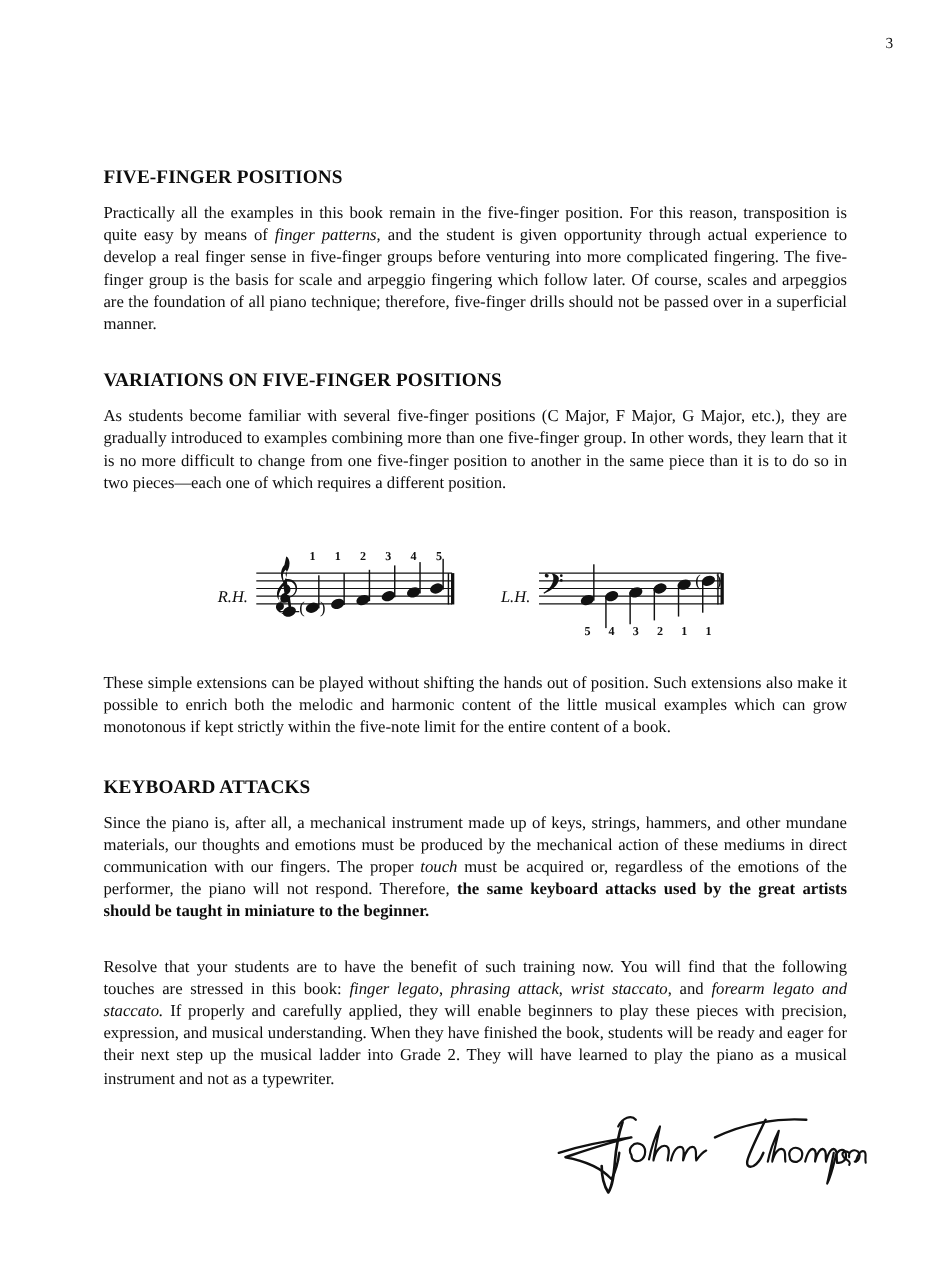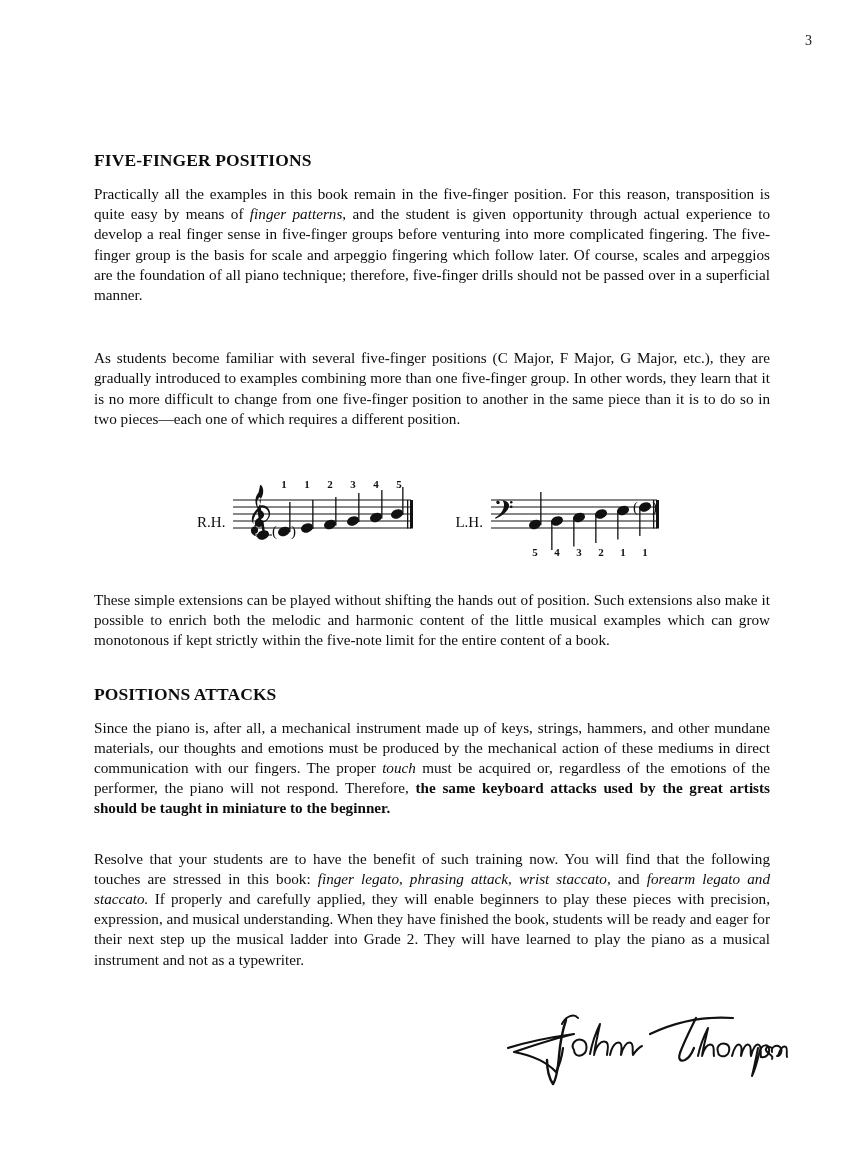--- a/index.html
+++ b/index.html
@@ -67,20 +67,21 @@
     justify-content: center;
     align-items: flex-start;
     gap: 36px;
   }
   .music-system {
     position: relative;
     display: flex;
     align-items: center;
   }
   .hand-label {
+    font-style: italic;
     font-size: 15px;
     padding-right: 4px;
     white-space: nowrap;
   }
   .staff-svg { display: block; }
 
   
   .signature-wrap {
     position: absolute;
     left: 500px;
@@ -100,20 +101,21 @@
   <div class="content">
 
     <h2 class="section-title">FIVE-FINGER POSITIONS</h2>
     <div class="gap-after-title"></div>
 
     <p class="body-text">
       <span>Practically all the examples in this book remain in the five-finger position. For this reason, transposition is quite easy by means of </span><i class="em">finger patterns</i><span>, and the student is given opportunity through actual experience to develop a real finger sense in five-finger groups before venturing into more complicated fingering. The five-finger group is the basis for scale and arpeggio fingering which follow later. Of course, scales and arpeggios are the foundation of all piano technique; therefore, five-finger drills should not be passed over in a superficial manner.</span>
     </p>
 
     <div style="height:30px"></div>
+    <h2 class="section-title">VARIATIONS ON FIVE-FINGER POSITIONS</h2>
     <div class="gap-after-title"></div>
 
     <p class="body-text">
       <span>As students become familiar with several five-finger positions (C Major, F Major, G Major, etc.), they are gradually introduced to examples combining more than one five-finger group. In other words, they learn that it is no more difficult to change from one five-finger position to another in the same piece than it is to do so in two pieces—each one of which requires a different position.</span>
     </p>
 
     <div class="para-gap"></div>
 
 
     <div class="music-row">
@@ -231,21 +233,21 @@
         </svg>
       </div>
     </div>
 
     <div style="height:20px"></div>
     <p class="body-text">
       <span>These simple extensions can be played without shifting the hands out of position. Such extensions also make it possible to enrich both the melodic and harmonic content of the little musical examples which can grow monotonous if kept strictly within the five-note limit for the entire content of a book.</span>
     </p>
 
     <div style="height:33px"></div>
-    <h2 class="section-title">POSITIONS ATTACKS</h2>
+    <h2 class="section-title">KEYBOARD ATTACKS</h2>
     <div class="gap-after-title"></div>
 
     <p class="body-text">
       <span>Since the piano is, after all, a mechanical instrument made up of keys, strings, hammers, and other mundane materials, our thoughts and emotions must be produced by the mechanical action of these mediums in direct communication with our fingers. The proper </span><i class="em">touch</i><span> must be acquired or, regardless of the emotions of the performer, the piano will not respond. Therefore, </span><b class="strong">the same keyboard attacks used by the great artists should be taught in miniature to the beginner.</b>
     </p>
 
     <div style="height:30px"></div>
 
     <p class="body-text">
       <span>Resolve that your students are to have the benefit of such training now. You will find that the following touches are stressed in this book: </span><i class="em">finger legato</i><span>, </span><i class="em">phrasing attack</i><span>, </span><i class="em">wrist staccato</i><span>, and </span><i class="em">forearm legato and staccato.</i><span> If properly and carefully applied, they will enable beginners to play these pieces with precision, expression, and musical understanding. When they have finished the book, students will be ready and eager for their next step up the musical ladder into Grade 2. They will have learned to play the piano as a musical instrument and not as a typewriter.</span>

